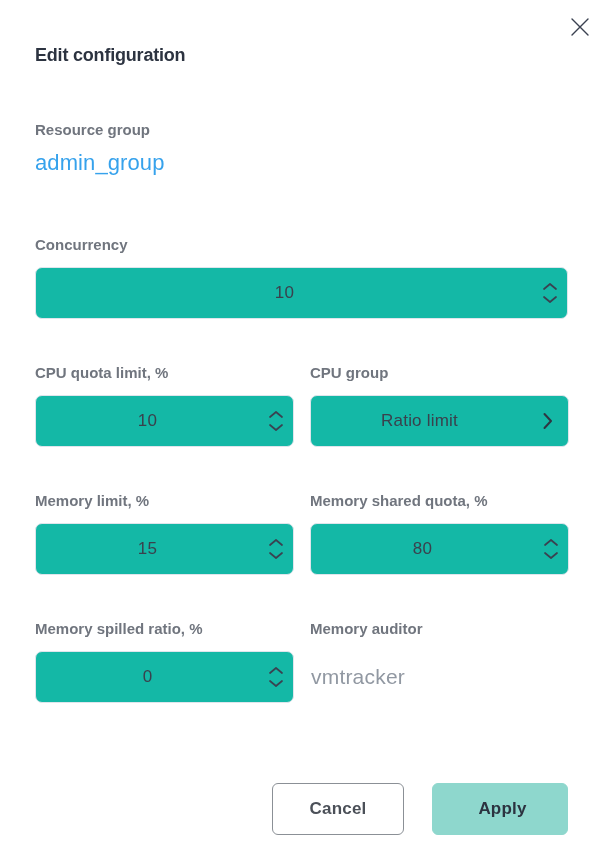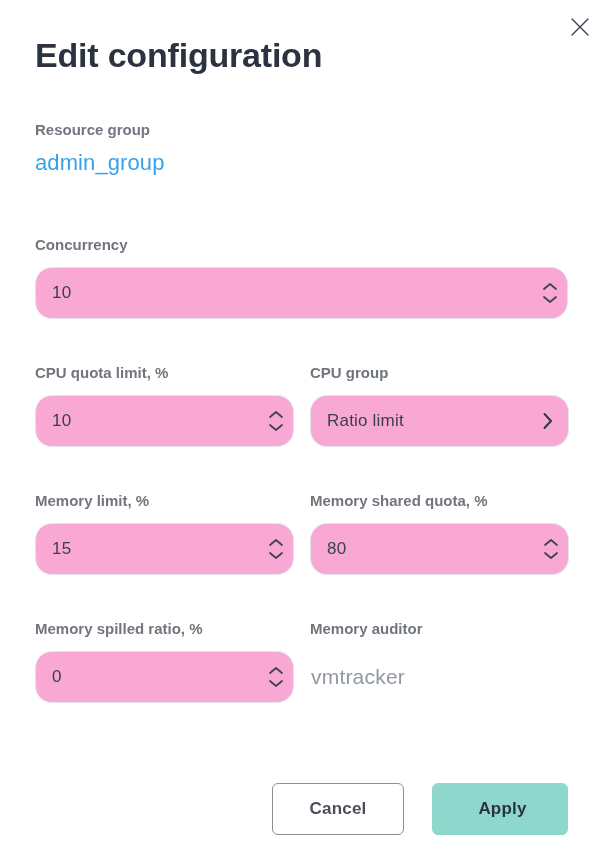--- a/index.html
+++ b/index.html
@@ -39,21 +39,21 @@
     border: none;
     padding: 0;
   }
   .close-btn svg { display: block; }
 
   
   .dialog-title {
     position: absolute;
     left: 35px;
     top: 38px;
-    font-size: 34px;
+    font-size: 18px;
     font-weight: 700;
     letter-spacing: -0.2px;
     color: #2c3340;
     line-height: 34px;
     white-space: nowrap;
   }
 
   
   .dialog-body {
     position: absolute;
@@ -85,27 +85,28 @@
 
   .block { margin-bottom: 0; }
 
   .spacer-resource { height: 45px; }
   .spacer-row { height: 28px; }
 
   
   .input-shell {
     position: relative;
     height: 52px;
-    background: #f9a8d4;
+    background: #14b8a6;
     border: 1px solid #dfe5ec;
-    border-radius: 17px;
+    border-radius: 7px;
     box-sizing: border-box;
     display: flex;
     align-items: center;
     cursor: text;
+    text-align: center;
   }
   .input-shell.select { cursor: pointer; }
   .input-value {
     flex: 1 1 auto;
     padding: 0 16px;
     font-size: 17px;
     color: #3a414d;
     line-height: 52px;
     letter-spacing: 0.2px;
     white-space: nowrap;

